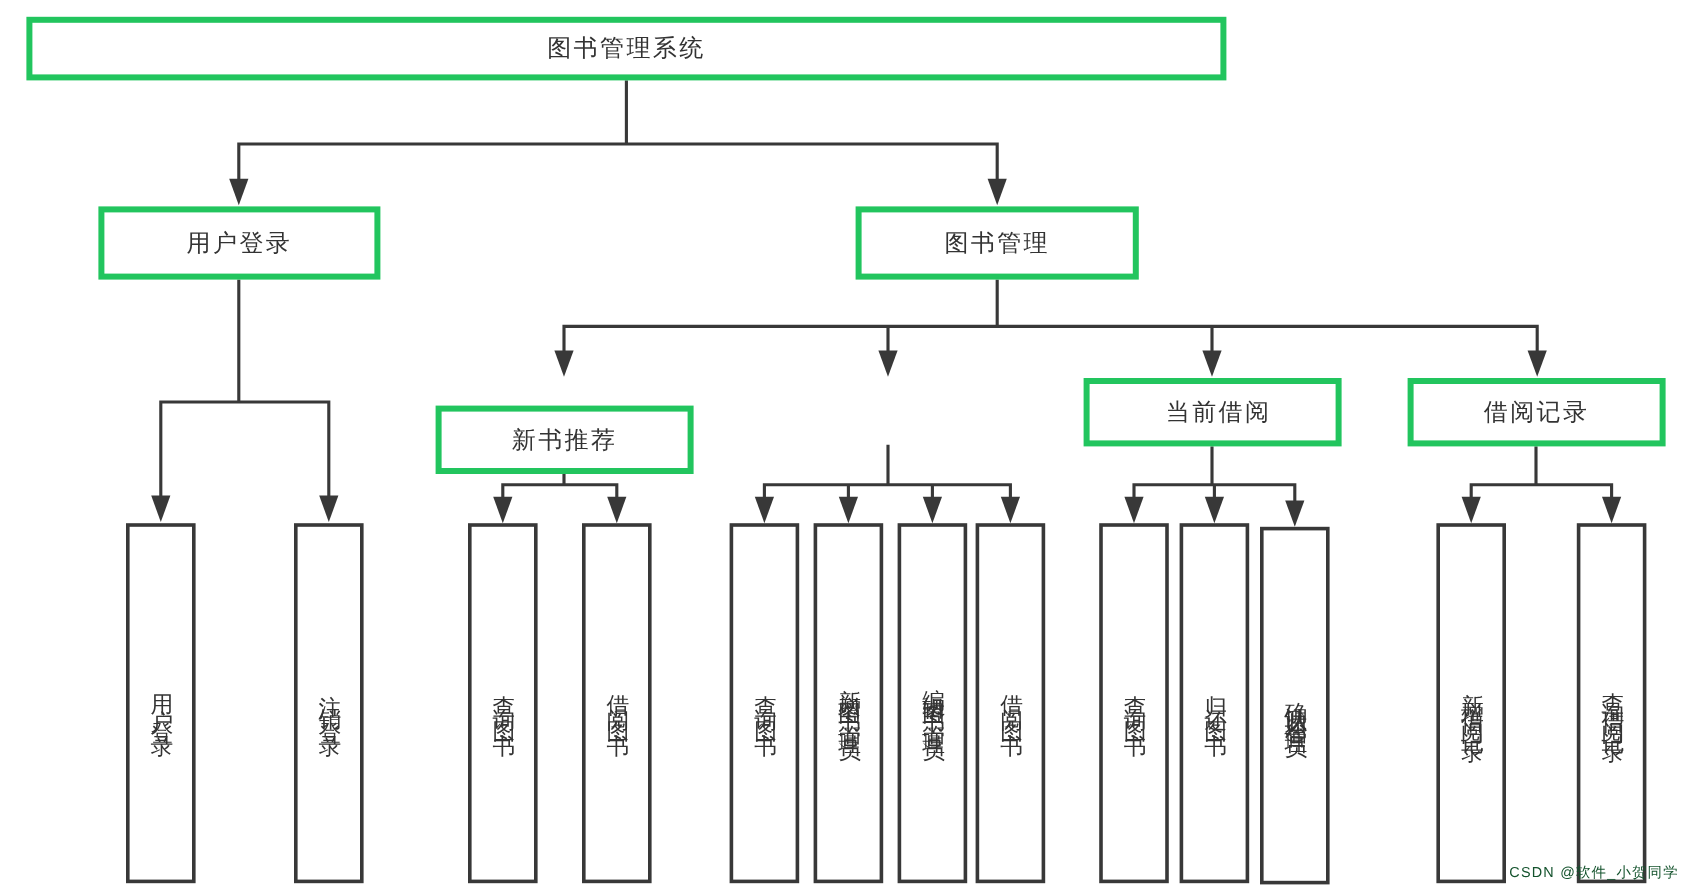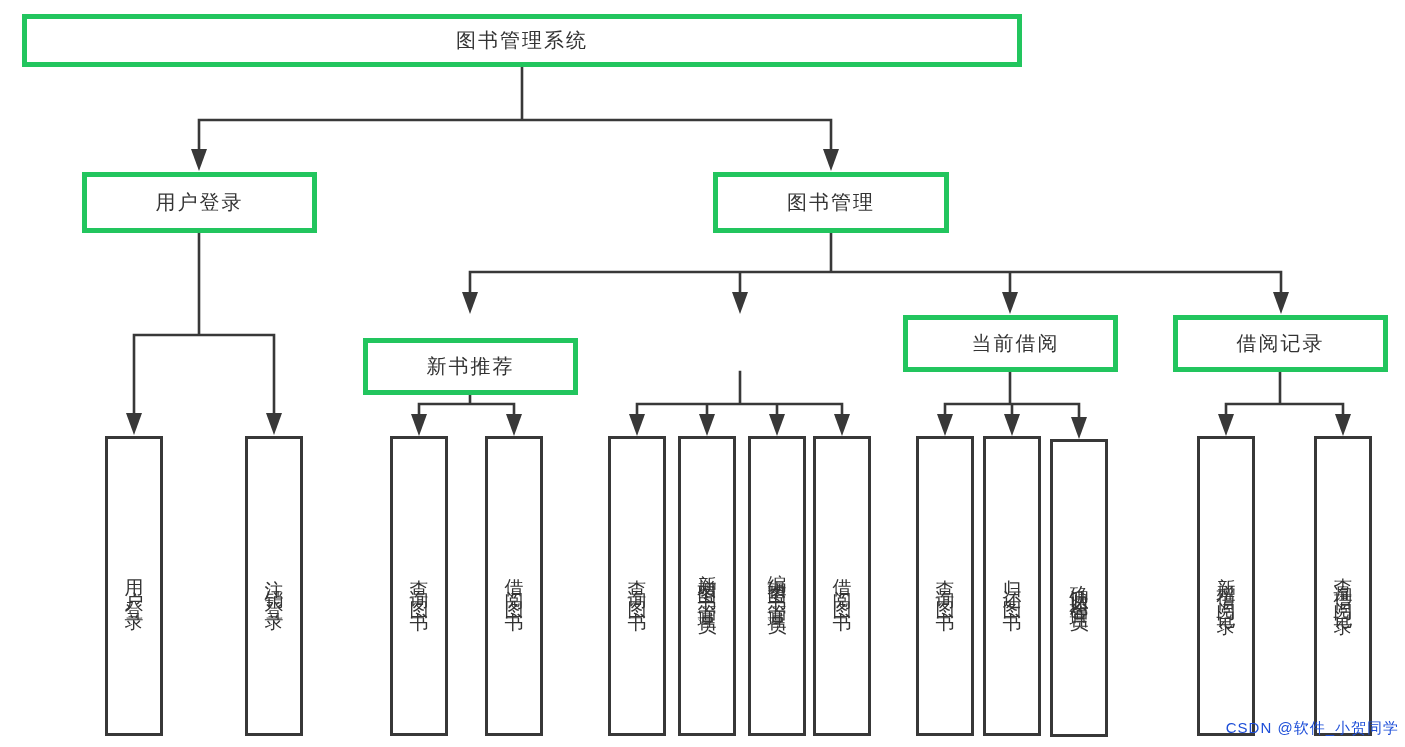--- a/index.html
+++ b/index.html
@@ -47,23 +47,23 @@
     line-height: 52px;
     font-size: 19px;
     letter-spacing: 11px;
     color: #333333;
     z-index: 2;
   }
   .watermark {
     position: absolute;
     right: 6px;
     top: 719px;
-    font-size: 15px;
+    font-size: 12px;
     letter-spacing: 1px;
-    color: #1d4ed8;
+    color: #14532d;
     z-index: 3;
     white-space: nowrap;
   }
 </style>
 </head>
 <body>
 
 <div id="canvas">
 
   <svg id="connectors" viewBox="0 0 1405 747" xmlns="http://www.w3.org/2000/svg">

